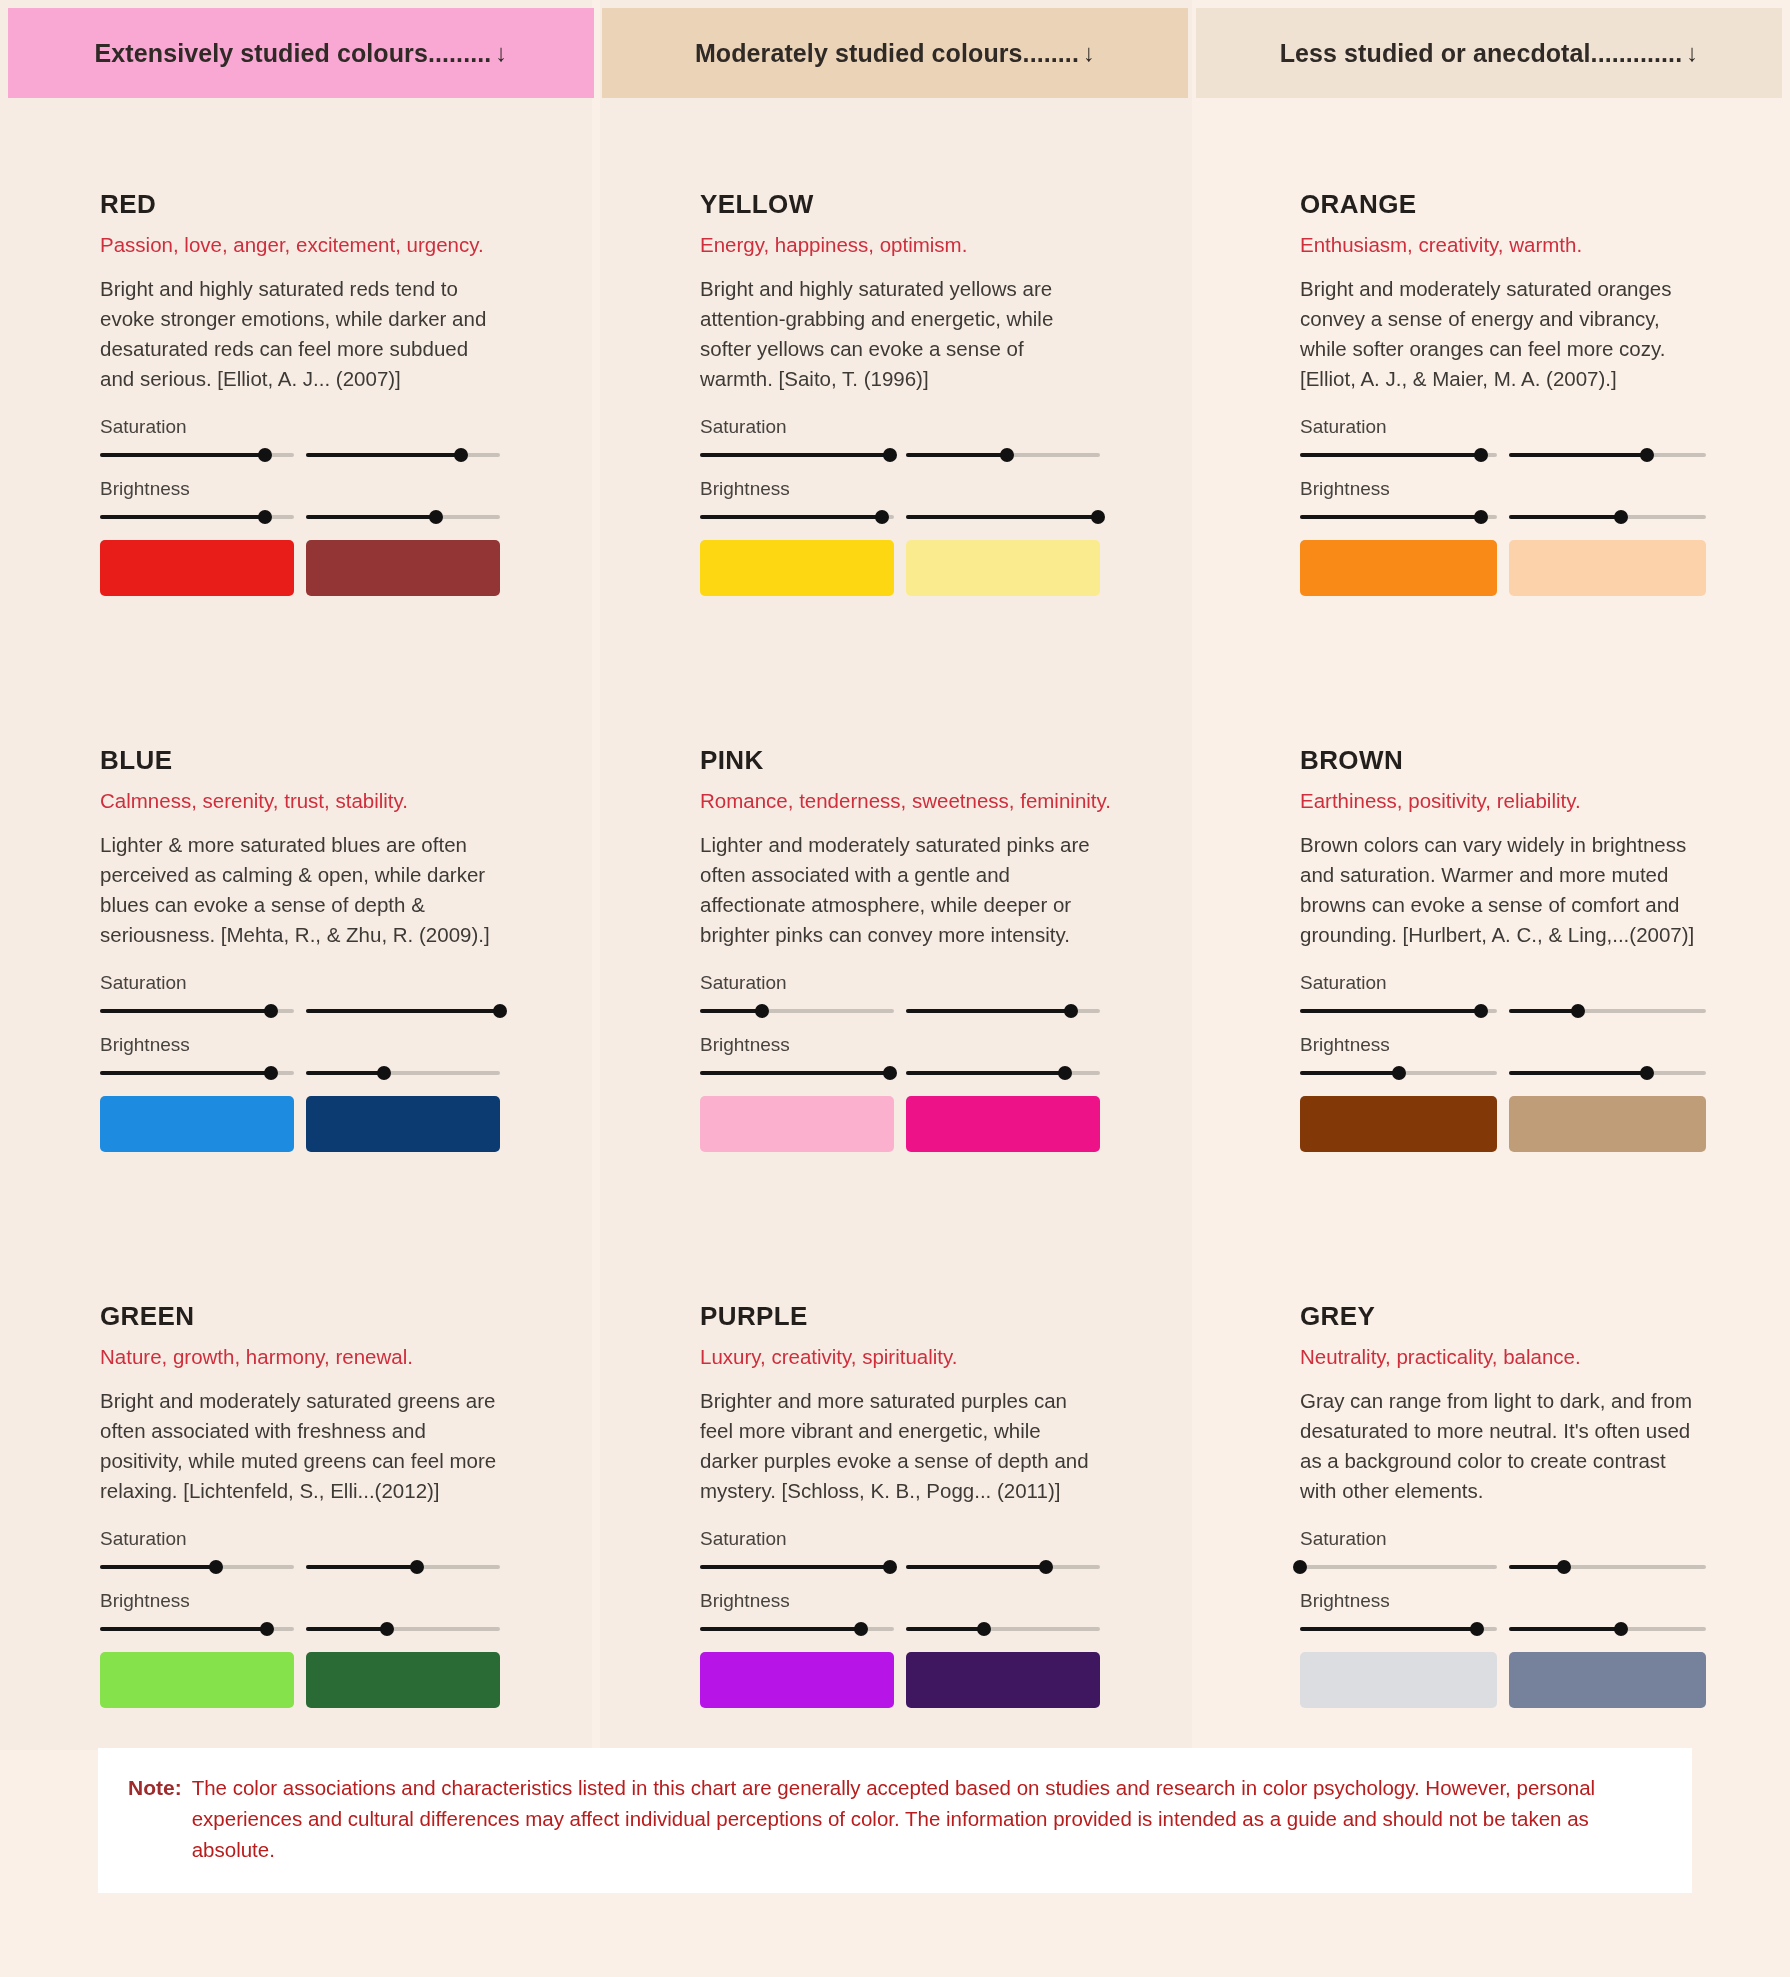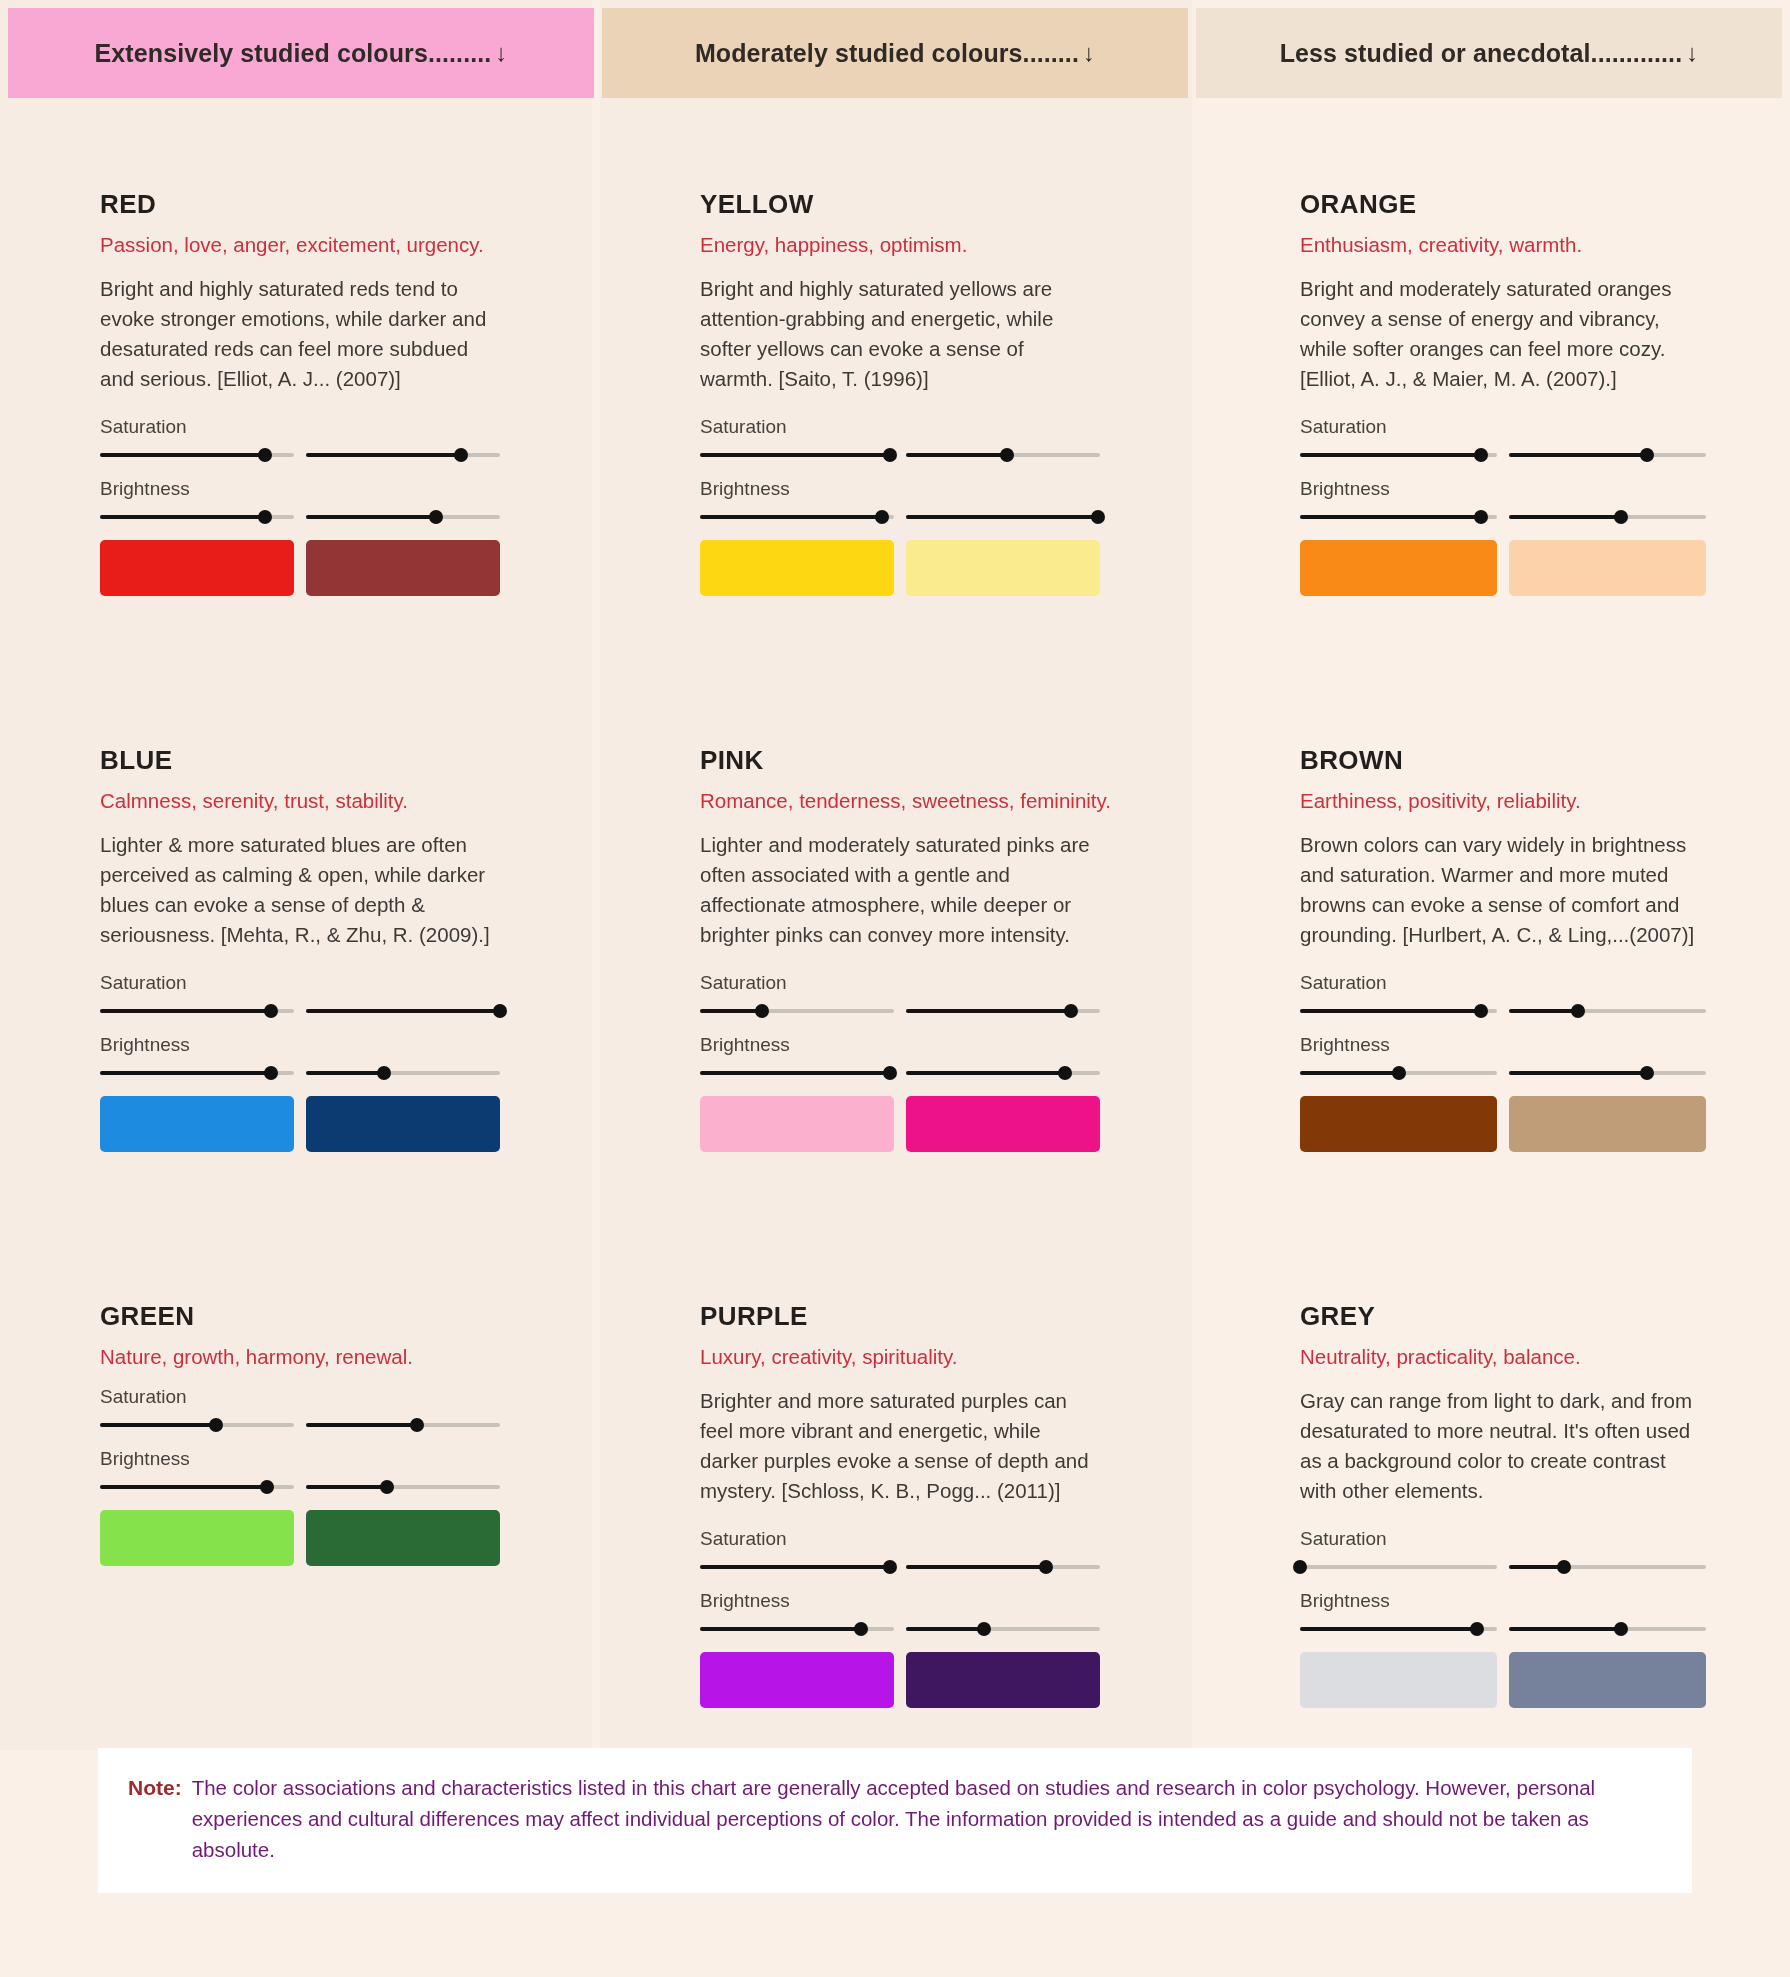--- a/index.html
+++ b/index.html
@@ -161,21 +161,21 @@
   .note-label {
     font-size: 21px;
     font-weight: 700;
     color: #9e2a2b;
     flex: 0 0 auto;
     line-height: 31px;
   }
   .note-text {
     font-size: 20.5px;
     line-height: 31px;
-    color: #701a75;
+    color: #b91c1c;
   }
 </style>
 </head>
 <body>
 
 <div class="page">
 
   <div class="bands">
     <div class="band band-1"></div>
     <div class="band band-gap"></div>
@@ -419,20 +419,21 @@
           <div class="swatches">
             <div class="swatch" style="background: rgb(130, 57, 7);"></div>
             <div class="swatch" style="background: rgb(191, 157, 121);"></div>
           </div>
         </div>
       </div>
       <div class="cell">
         <div class="card">
           <div class="card-title">GREEN</div>
           <div class="card-keywords">Nature, growth, harmony, renewal.</div>
+          <div class="card-desc">Bright and moderately saturated greens are often associated with freshness and positivity, while muted greens can feel more relaxing. [Lichtenfeld, S., Elli...(2012)]</div>
           <div class="slider-label">Saturation</div>
           <div class="slider-row">
             <div class="slider">
               <div class="track"></div>
               <div class="fill" style="width: 60%;"></div>
               <div class="knob" style="left: 60%;"></div>
             </div>
             <div class="slider">
               <div class="track"></div>
               <div class="fill" style="width: 57%;"></div>

